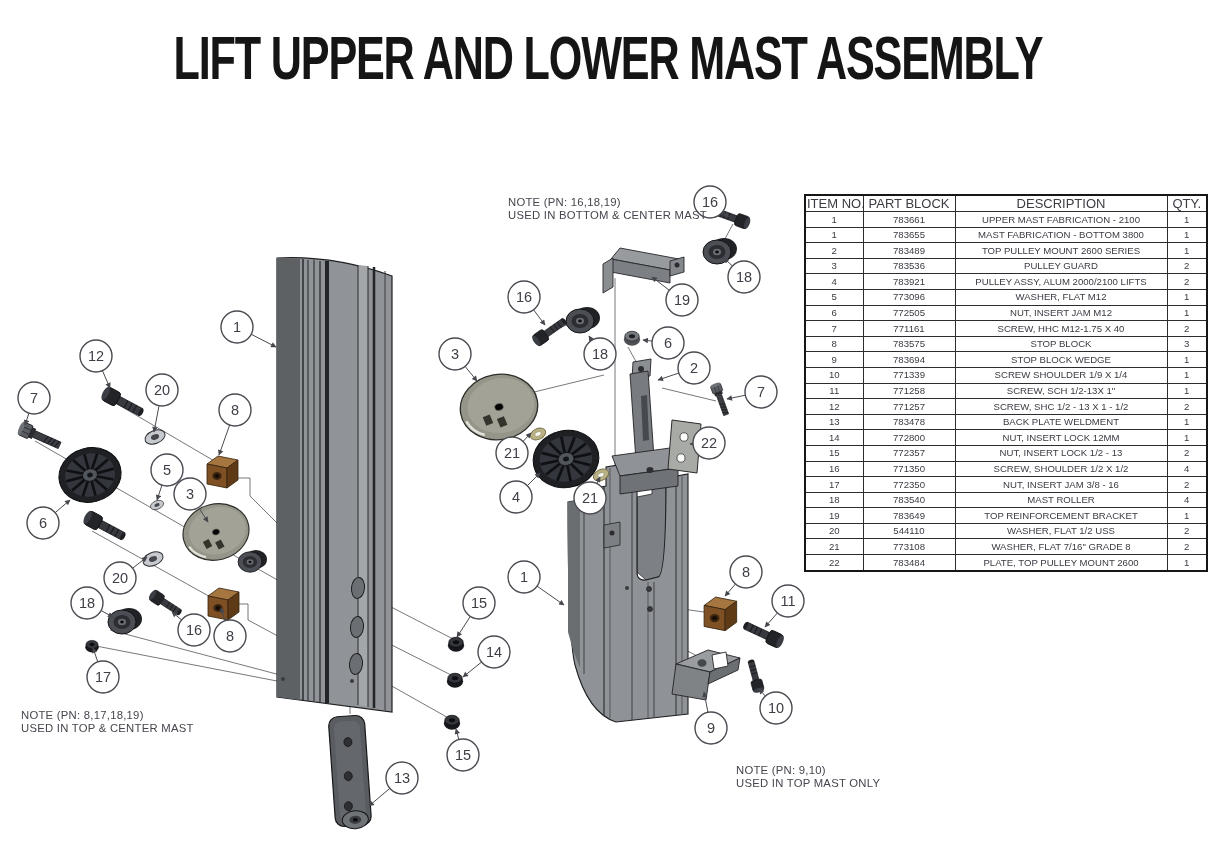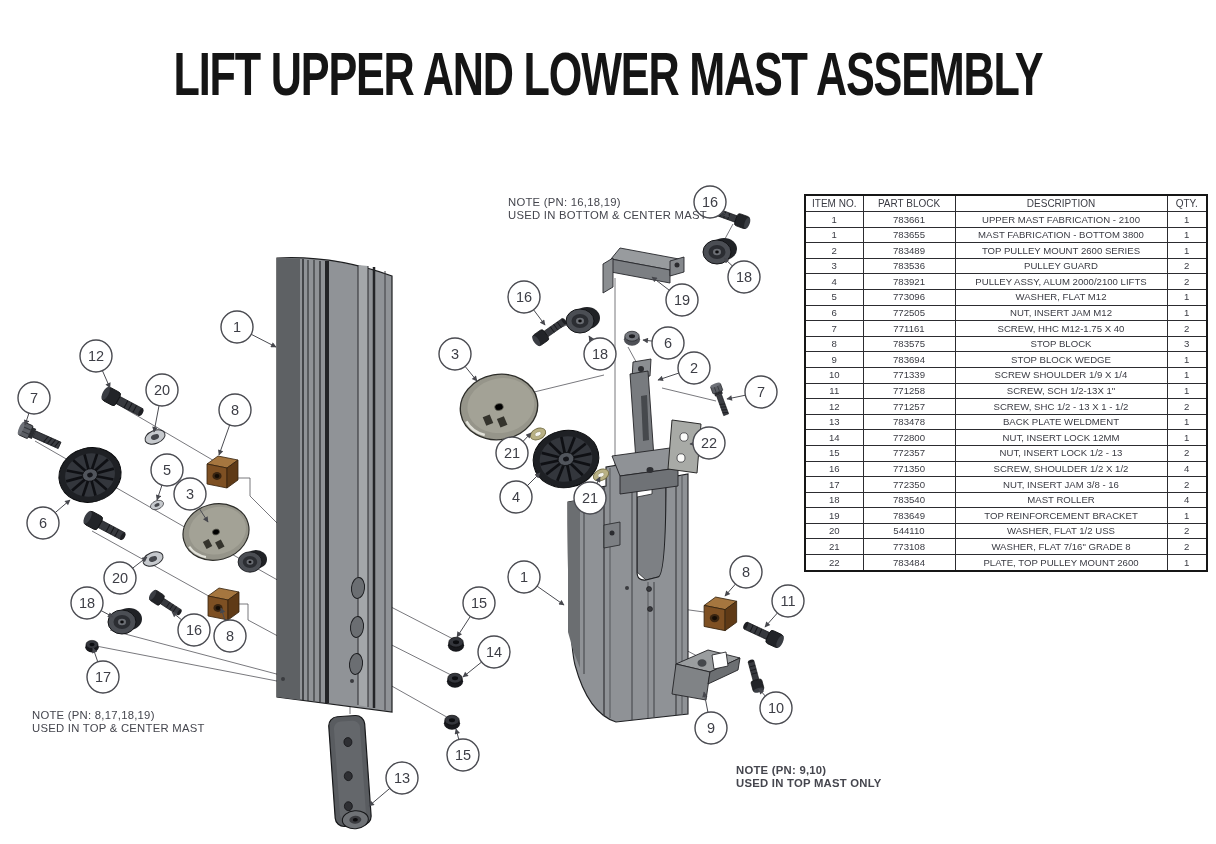--- a/index.html
+++ b/index.html
@@ -1,43 +1,43 @@
 <!DOCTYPE html>
 <html><head>
 <meta charset="utf-8">
 <style>
   html,body{margin:0;padding:0;}
   body{
     width:1216px;height:844px;position:relative;background:#ffffff;
     font-family:"Liberation Sans",sans-serif;overflow:hidden;
   }
-  .title-wrap{position:absolute;top:22px;left:0;width:1216px;text-align:center;margin-top:16px;}
+  .title-wrap{position:absolute;top:22px;left:0;width:1216px;text-align:center;}
   .title-wrap span{
     display:inline-block;font-size:54px;font-weight:bold;color:#151515;
     letter-spacing:-1.5px;white-space:nowrap;
     transform:scale(0.80,1.14);transform-origin:center top;
   }
   .note{
     position:absolute;font-size:11.3px;line-height:1.13;color:#45464e;
     letter-spacing:0.25px;white-space:nowrap;
   }
   #note-1{left:508px;top:196px;}
-  #note-2{left:32px;top:709px;}
-  #note-3{left:736px;top:764px;font-weight:bold;}
+  #note-2{left:21px;top:709px;}
+  #note-3{left:736px;top:764px;}
   #parts-table{
     position:absolute;left:804px;top:194px;width:402px;
     border-collapse:collapse;table-layout:fixed;
     border:2px solid #161616;
   }
   #parts-table th,#parts-table td{
     border:1px solid #2c2c30;text-align:center;vertical-align:middle;
     font-size:9.6px;color:#3a3b43;height:14.6px;padding:0 1px;line-height:1;
     overflow:hidden;white-space:nowrap;font-weight:normal;
   }
-  #parts-table th{font-size:10px;height:15px;}
+  #parts-table th{font-size:13px;height:15px;}
   svg{position:absolute;left:0;top:0;}
   .co line{stroke:#4a4b51;stroke-width:1;}
   .co circle{fill:#ffffff;stroke:#4a4b51;stroke-width:1.4;}
   .co text{font-family:"Liberation Sans",sans-serif;font-size:14.5px;fill:#3d3e46;text-anchor:middle;}
   .cl{stroke:#55565c;stroke-width:0.8;fill:none;}
 </style>
 </head>
 <body>
 
 <div class="title-wrap">

